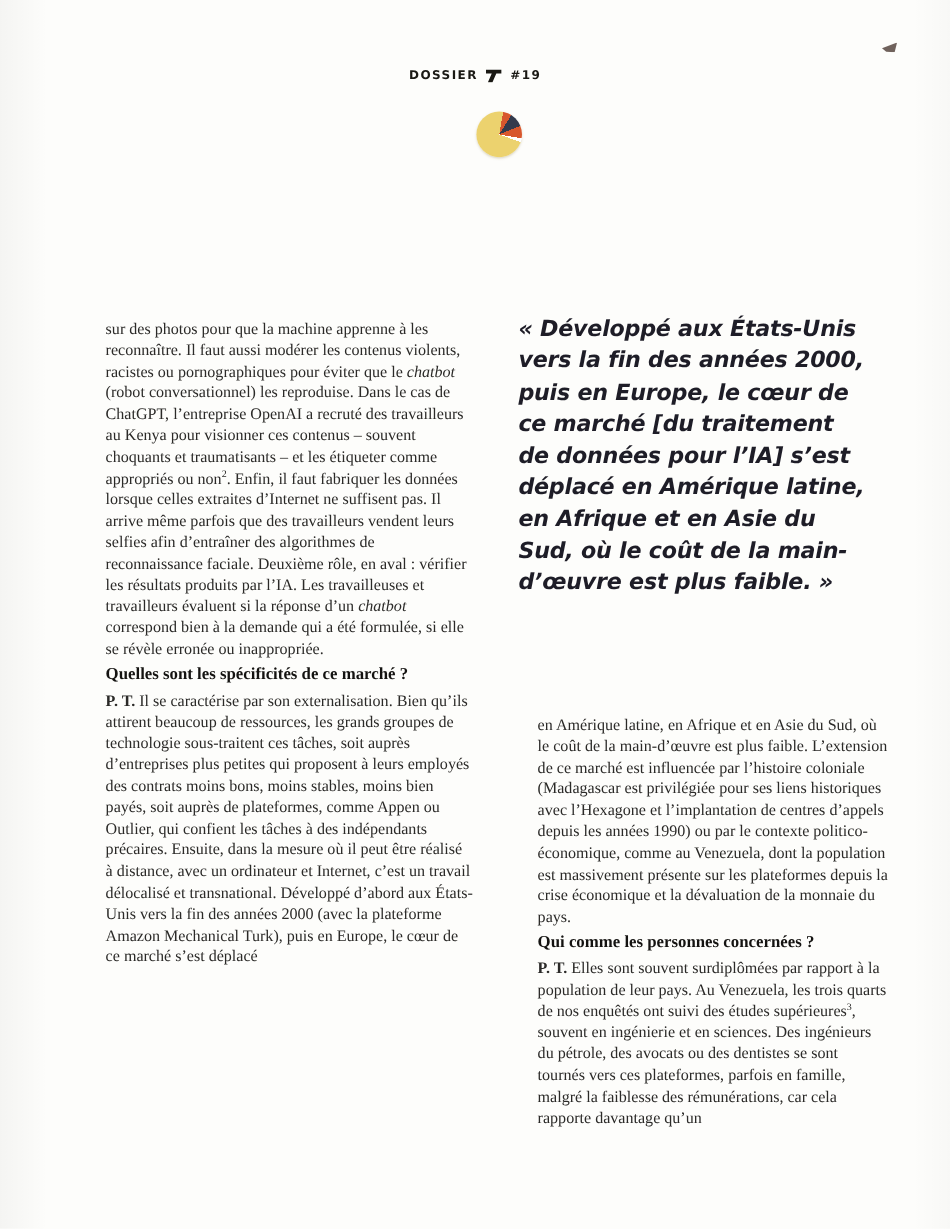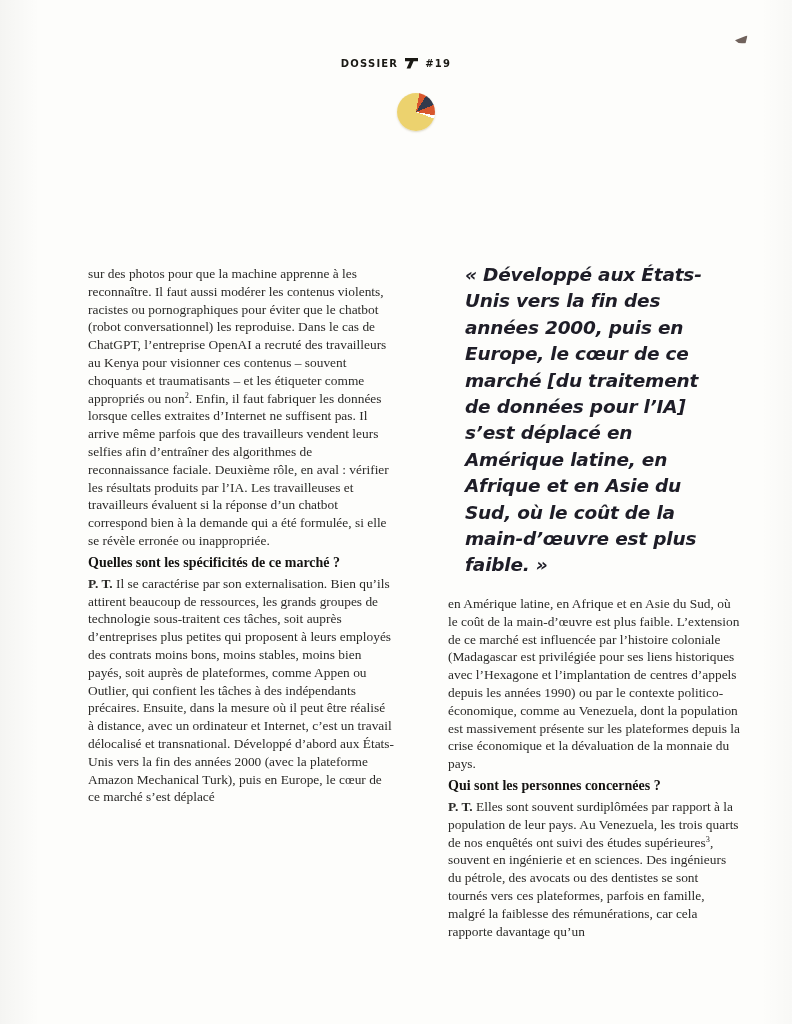--- a/index.html
+++ b/index.html
@@ -71,24 +71,23 @@
     font-size:14px;line-height:18px;
     font-weight:700;color:var(--heading-text);
     margin-top:4px;margin-bottom:3px;
   }
   .pull-quote{
     font-family:"DejaVu Sans", sans-serif;
     font-weight:700;font-style:italic;
     font-size:18.5px;line-height:26.4px;
     color:var(--quote-text);
     letter-spacing:-0.2px;
-    margin-left:33px;
   }
   .right-body{position:absolute;top:333px;left:16px;width:292px;}
-  .seg-i{}
+  .seg-i{font-style:italic;}
   .seg-b{font-weight:700;}
   .seg-sup{vertical-align:super;font-size:0.62em;line-height:0;}
 </style>
 </head>
 <body>
 
 <div class="scan-tint"></div>
 
 <header class="masthead">
   <span>DOSSIER</span>
@@ -105,16 +104,16 @@
 <section class="col col-left">
   <p class="body-par"><span>sur des photos pour que la machine apprenne à les reconnaître. Il faut aussi modérer les contenus violents, racistes ou pornographiques pour éviter que le </span><span class="seg-i">chatbot</span><span> (robot conversationnel) les reproduise. Dans le cas de ChatGPT, l’entreprise OpenAI a recruté des travailleurs au Kenya pour visionner ces contenus – souvent choquants et traumatisants – et les étiqueter comme appropriés ou non</span><span class="seg-sup">2</span><span>. Enfin, il faut fabriquer les données lorsque celles extraites d’Internet ne suffisent pas. Il arrive même parfois que des travailleurs vendent leurs selfies afin d’entraîner des algorithmes de reconnaissance faciale. Deuxième rôle, en aval : vérifier les résultats produits par l’IA. Les travailleuses et travailleurs évaluent si la réponse d’un </span><span class="seg-i">chatbot</span><span> correspond bien à la demande qui a été formulée, si elle se révèle erronée ou inappropriée.</span></p>
   <h2 class="section-heading">Quelles sont les spécificités de ce marché ?</h2>
   <p class="body-par"><span class="seg-b">P. T.</span><span> Il se caractérise par son externalisation. Bien qu’ils attirent beaucoup de ressources, les grands groupes de technologie sous-traitent ces tâches, soit auprès d’entreprises plus petites qui proposent à leurs employés des contrats moins bons, moins stables, moins bien payés, soit auprès de plateformes, comme Appen ou Outlier, qui confient les tâches à des indépendants précaires. Ensuite, dans la mesure où il peut être réalisé à distance, avec un ordinateur et Internet, c’est un travail délocalisé et transnational. Développé d’abord aux États-Unis vers la fin des années 2000 (avec la plateforme Amazon Mechanical Turk), puis en Europe, le cœur de ce marché s’est déplacé</span></p>
 </section>
 
 <section class="col col-right">
   <blockquote class="pull-quote">« Développé aux États-Unis vers la fin des années 2000, puis en Europe, le cœur de ce marché [du traitement de données pour l’IA] s’est déplacé en Amérique latine, en Afrique et en Asie du Sud, où le coût de la main-d’œuvre est plus faible. »</blockquote>
   <div class="right-body">
     <p class="body-par"><span>en Amérique latine, en Afrique et en Asie du Sud, où le coût de la main-d’œuvre est plus faible. L’extension de ce marché est influencée par l’histoire coloniale (Madagascar est privilégiée pour ses liens historiques avec l’Hexagone et l’implantation de centres d’appels depuis les années 1990) ou par le contexte politico-économique, comme au Venezuela, dont la population est massivement présente sur les plateformes depuis la crise économique et la dévaluation de la monnaie du pays.</span></p>
-    <h2 class="section-heading">Qui sont les personnes concernées ?</h2>
+    <h2 class="section-heading">Qui comme les personnes concernées ?</h2>
     <p class="body-par"><span class="seg-b">P. T.</span><span> Elles sont souvent surdiplômées par rapport à la population de leur pays. Au Venezuela, les trois quarts de nos enquêtés ont suivi des études supérieures</span><span class="seg-sup">3</span><span>, souvent en ingénierie et en sciences. Des ingénieurs du pétrole, des avocats ou des dentistes se sont tournés vers ces plateformes, parfois en famille, malgré la faiblesse des rémunérations, car cela rapporte davantage qu’un</span></p>
   </div>
 </section>
 
 </body></html>

